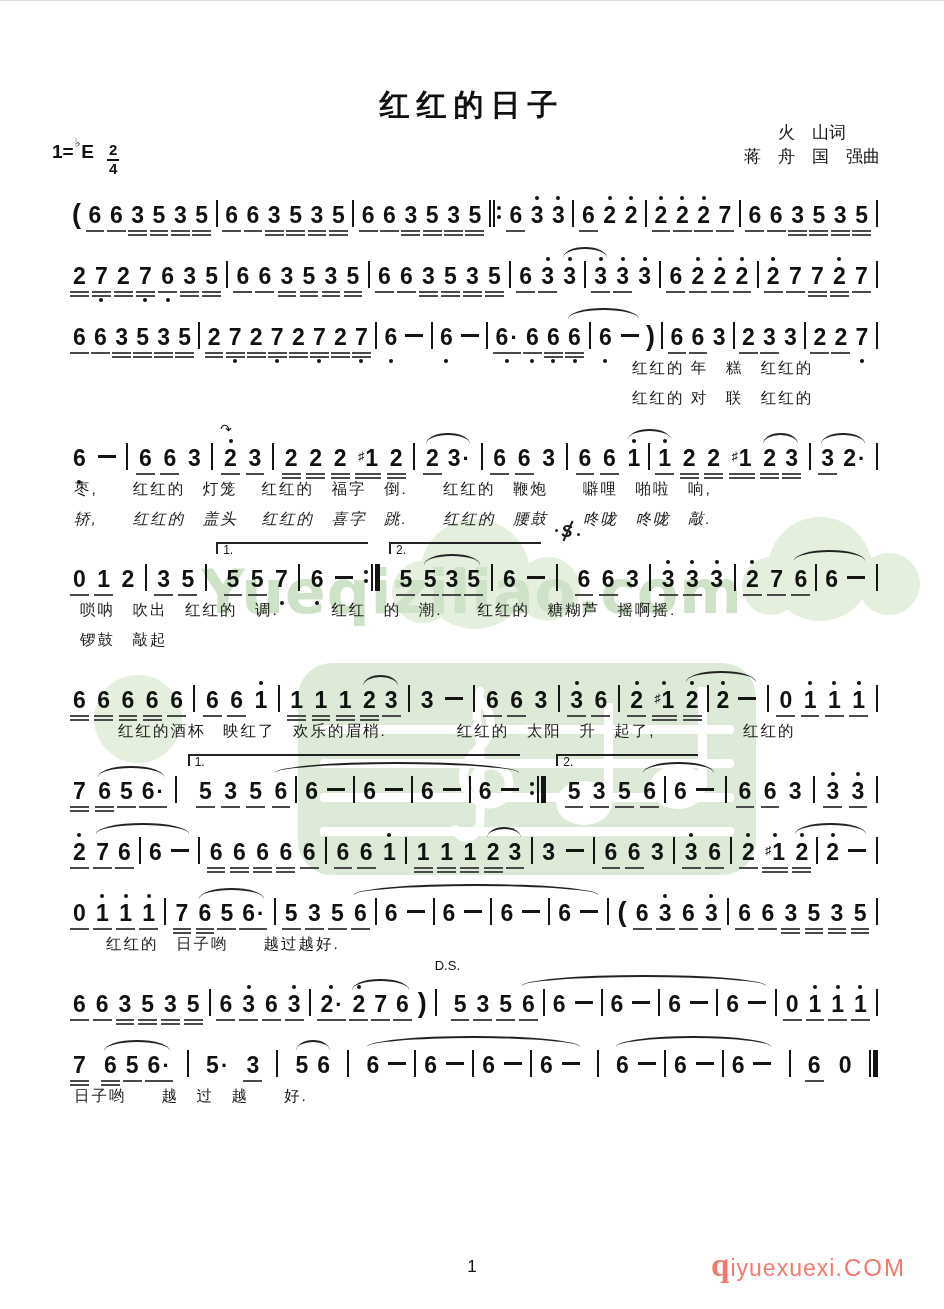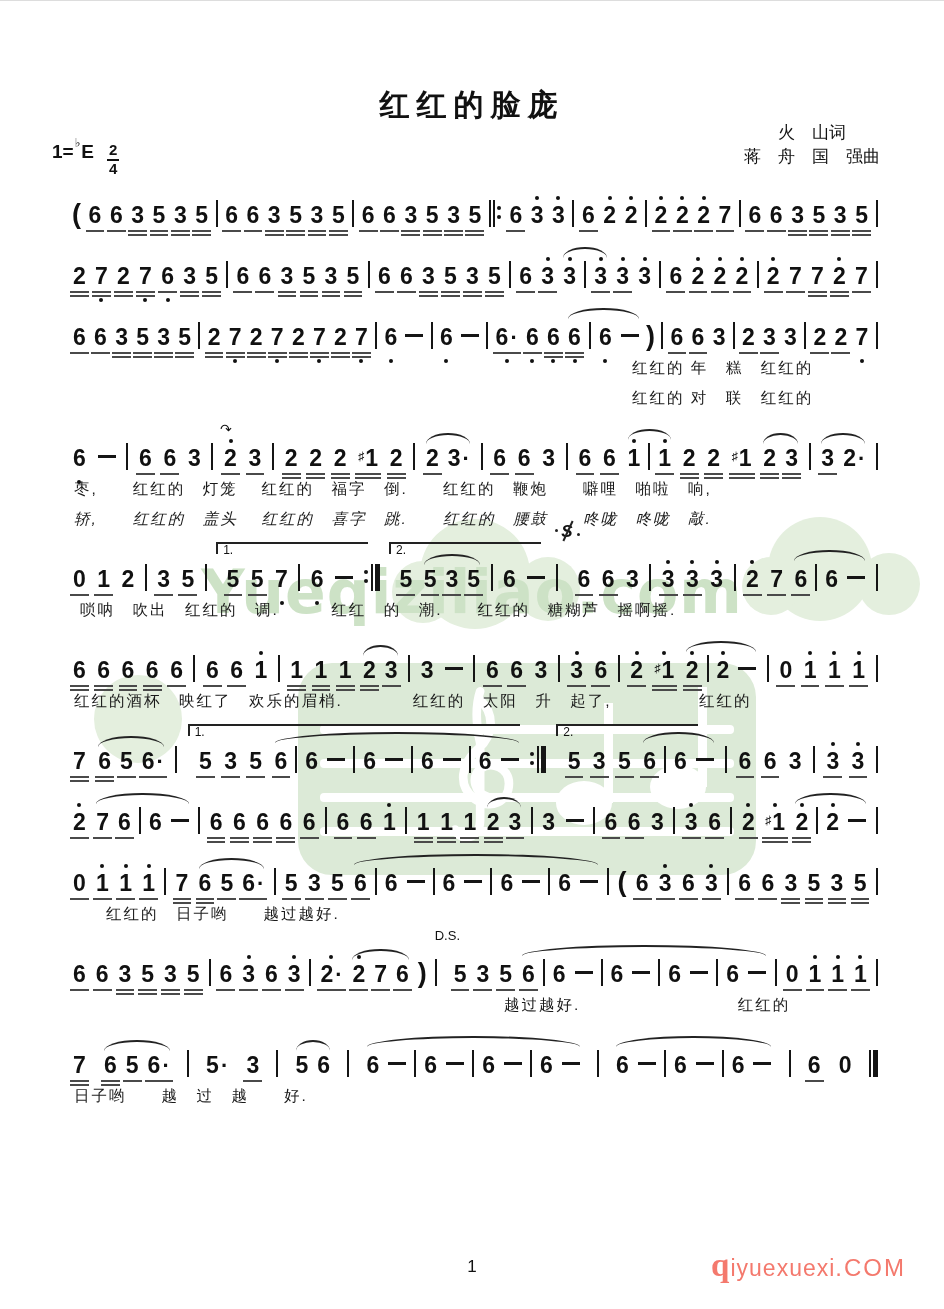--- a/index.html
+++ b/index.html
@@ -88,21 +88,21 @@
     <i class="wstaff" style="top:164px;"></i>
     <svg class="wmclef" width="96" height="196" viewBox="0 0 100 190">
       <path d="M45 22 C62 38 60 60 44 74 C26 90 22 112 40 126 C56 138 76 130 76 110 C76 94 58 86 46 95 C36 103 40 120 54 124 M46 14 C40 32 42 50 46 68 L46 148 C46 168 26 172 20 158" stroke="#ffffff" stroke-width="9" fill="none" stroke-linecap="round"></path>
     </svg>
     <i class="wnote" style="left:258px;top:118px;width:56px;height:44px;"></i>
     <i class="wstem" style="left:306px;top:40px;width:9px;height:100px;"></i>
     <i class="wnote" style="left:352px;top:102px;width:56px;height:44px;"></i>
     <i class="wstem" style="left:400px;top:24px;width:9px;height:100px;"></i>
   </div>
 
-  <h1 class="title">红红的脸庞</h1>
+  <h1 class="title">红红的日子</h1>
   <div class="credits">
     <div>火　山词</div>
     <div>蒋　舟　国　强曲</div>
   </div>
   <div class="keysig">
     <span>1=</span>
       <span class="flat">♭</span>
       <span>E</span>
     <span class="meter">
       <b>2</b>
@@ -920,20 +920,21 @@
               <b class="dg">6</b>
             </span>
             <span class="dsh">
               <i class="dbar"></i>
             </span>
             <i class="garc"></i>
           </span>
           <span class="bl"></span>
         </div>
         <div class="lyr" style="padding-left: 8px;">唢呐　吹出　红红的　调.　　　红红　的　潮.　　红红的　糖糊芦　摇啊摇.</div>
+        <div class="lyr" style="padding-left: 8px;">锣鼓　敲起</div>
       </div>
       <div class="system">
         <div class="mline">
           <span class="nt">
             <b class="dg">6</b>
             <i class="u1"></i>
             <i class="u2"></i>
           </span>
           <span class="nt">
             <b class="dg">6</b>
@@ -1069,21 +1070,21 @@
             <i class="hd"></i>
             <i class="u1"></i>
           </span>
           <span class="nt">
             <b class="dg">1</b>
             <i class="hd"></i>
             <i class="u1"></i>
           </span>
           <span class="bl"></span>
         </div>
-        <div class="lyr" style="padding-left: 2px;">红红的酒杯　映红了　欢乐的眉梢.　　　　红红的　太阳　升　起了,　　　　　红红的</div>
+        <div class="lyr" style="padding-left: 2px; margin-left: 44px;">红红的酒杯　映红了　欢乐的眉梢.　　　　红红的　太阳　升　起了,　　　　　红红的</div>
       </div>
       <div class="system">
         <div class="mline">
           <span class="nt">
             <b class="dg">7</b>
             <i class="u1"></i>
             <i class="u2"></i>
           </span>
           <span class="grp">
             <span class="nt">
@@ -1655,21 +1656,20 @@
             <i class="hd"></i>
             <i class="u1"></i>
           </span>
           <span class="nt">
             <b class="dg">1</b>
             <i class="hd"></i>
             <i class="u1"></i>
           </span>
           <span class="bl"></span>
         </div>
-        <div class="lyr" style="padding-left: 432px;">越过越好.　　　　　　　　　红红的</div>
       </div>
       <div class="system">
         <div class="mline">
           <span class="nt">
             <b class="dg">7</b>
             <i class="u1"></i>
             <i class="u2"></i>
           </span>
           <span class="grp">
             <span class="nt">

